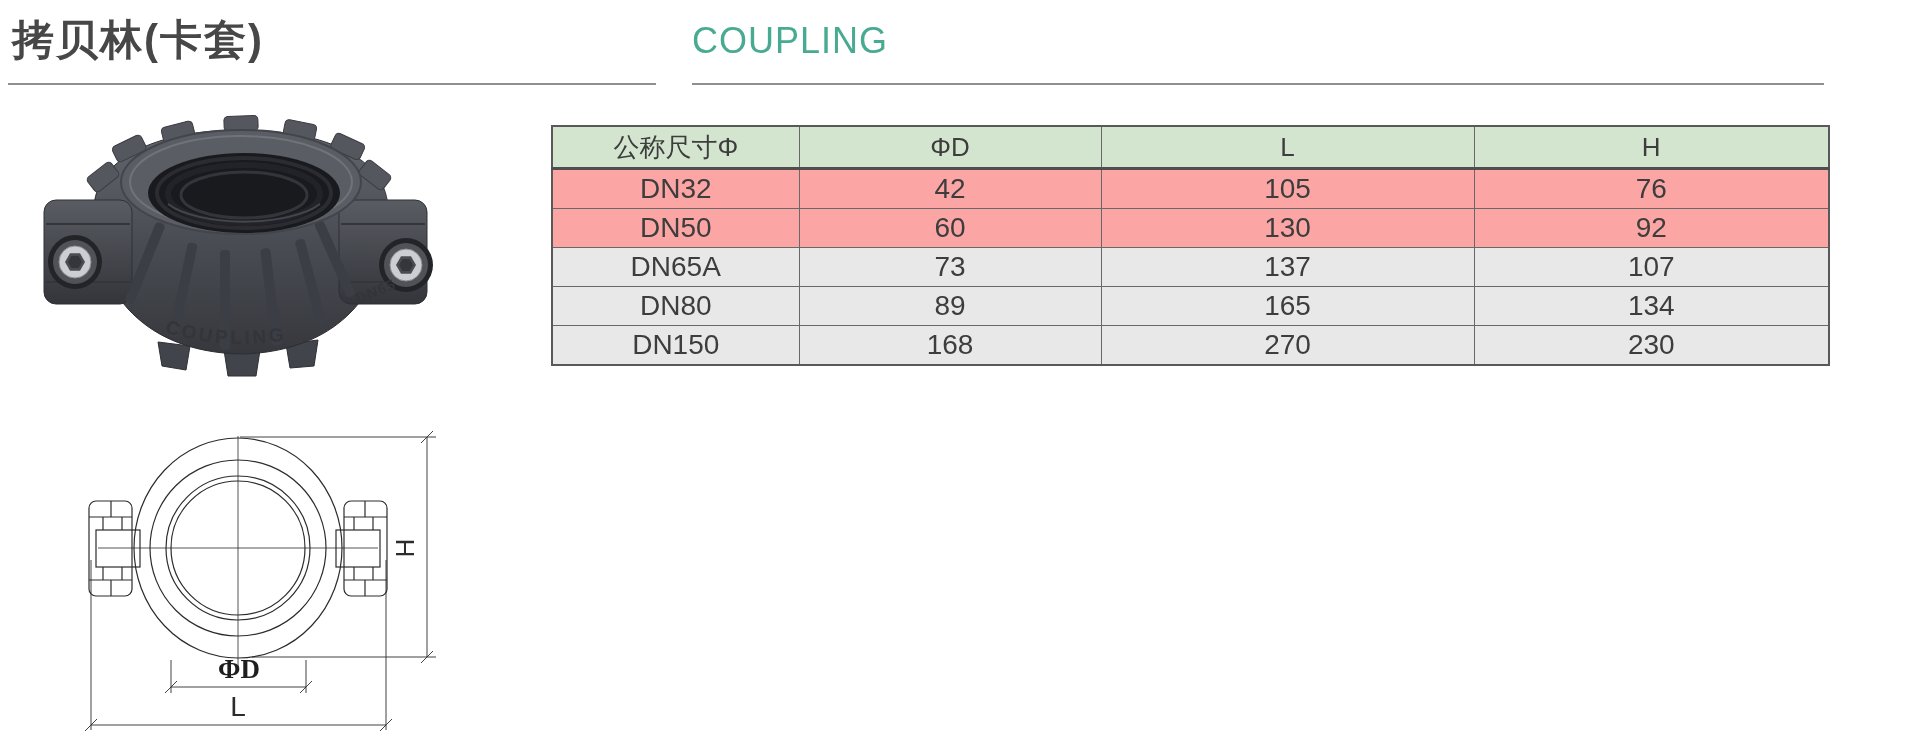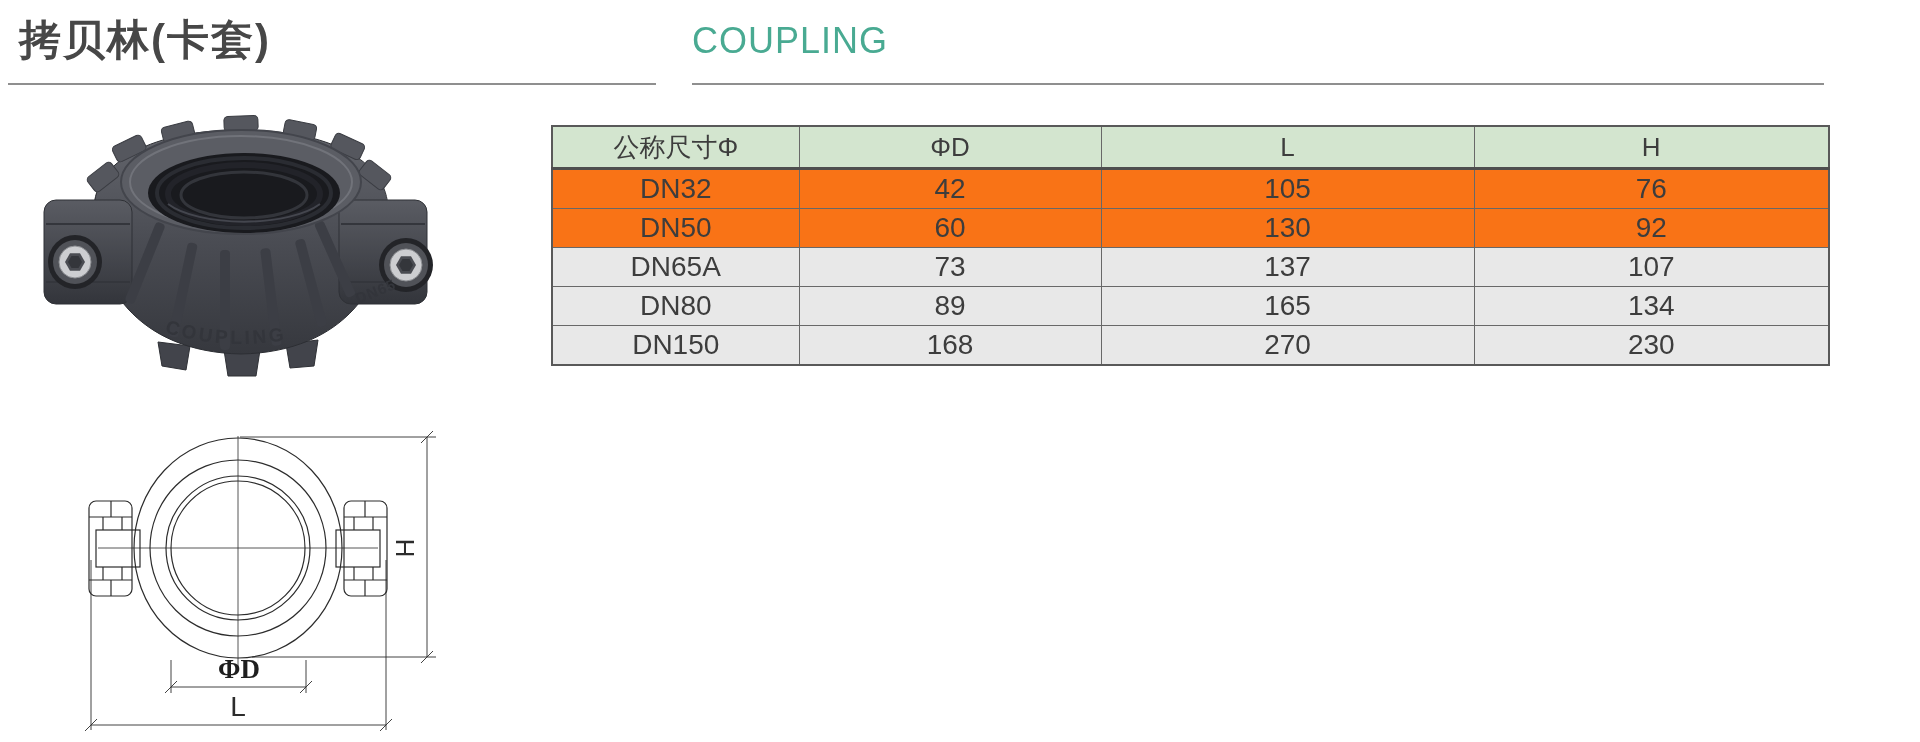--- a/index.html
+++ b/index.html
@@ -1,38 +1,38 @@
 <!DOCTYPE html>
 <html><head>
 <meta charset="utf-8">
 <style>
   html,body{margin:0;padding:0;background:#ffffff;}
   .page{
     position:relative;width:1920px;height:742px;background:#ffffff;
     font-family:"Liberation Sans",sans-serif;overflow:hidden;
   }
   
-  .title-cn{position:absolute;left:19px;top:12px;font-size:42px;font-weight:600;
+  .title-cn{position:absolute;left:12px;top:12px;font-size:42px;font-weight:600;
     color:#474747;letter-spacing:2px;white-space:nowrap;}
   .title-en{position:absolute;left:692px;top:20px;font-size:36px;font-weight:400;
     color:#49aa92;letter-spacing:1px;white-space:nowrap;}
   .rule{position:absolute;top:83px;height:2px;background:#8f8f8f;}
   .rule-left{left:8px;width:648px;}
   .rule-right{left:692px;width:1132px;}
   
   .spec-table{position:absolute;left:551px;top:125px;width:1277px;
     border-collapse:collapse;table-layout:fixed;border-radius:23px;}
   .spec-table th,.spec-table td{
     border:1px solid #686868;text-align:center;vertical-align:middle;
     color:#3d3d3d;padding:0;overflow:hidden;white-space:nowrap;}
   .spec-table{border:2px solid #595959;}
   .spec-table thead th{
     background:#d3e5cf;height:40px;font-size:26px;font-weight:400;
     border-bottom:3px solid #4e4e4e;}
-  .spec-table td{height:38px;font-size:28px;background:#f97316;}
+  .spec-table td{height:38px;font-size:28px;background:#fca5a5;}
   .spec-table tr.alt td{background:#e8e8e8;}
   
   .photo-svg{position:absolute;left:28px;top:92px;}
   .drawing-svg{position:absolute;left:55px;top:345px;}
   .dim-sans{font-family:"Liberation Sans",sans-serif;}
   .dim-serif{font-family:"Liberation Serif",serif;font-weight:bold;}
 </style>
 </head>
 <body>
 

